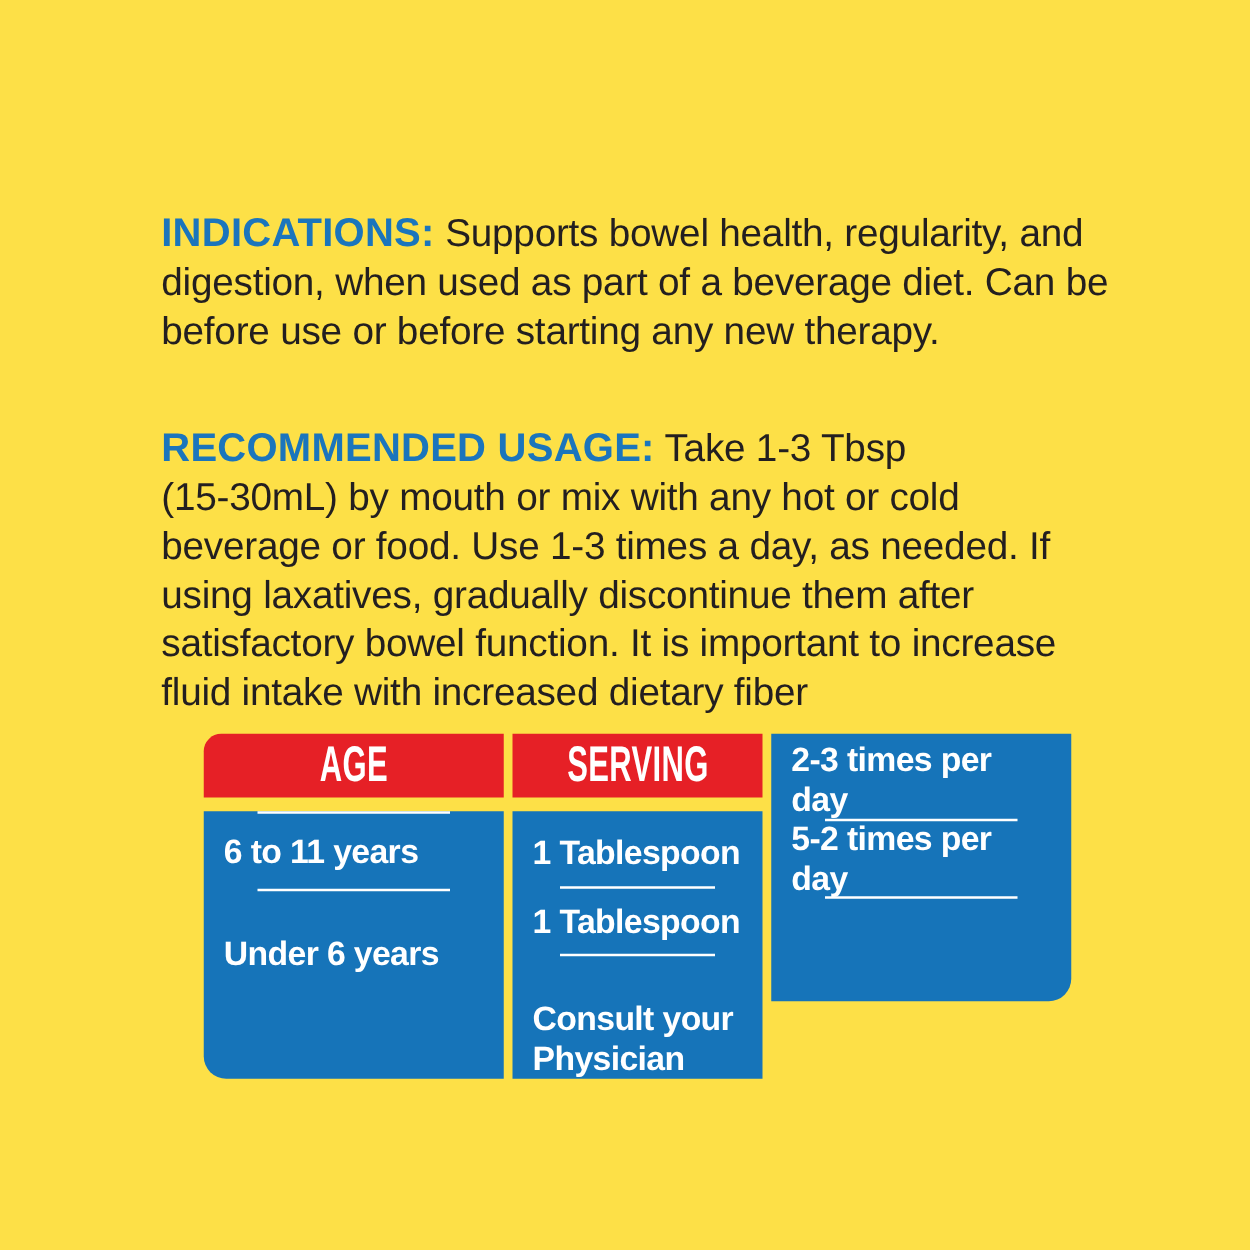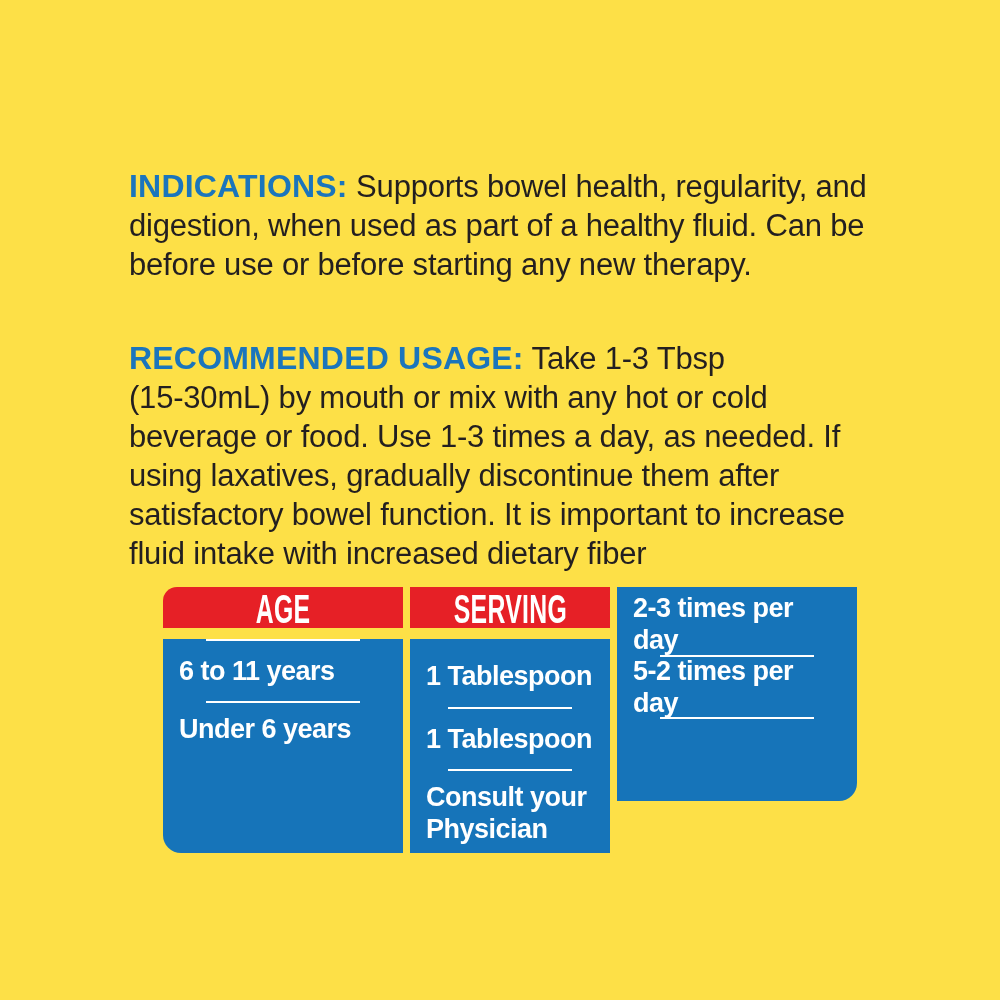--- a/index.html
+++ b/index.html
@@ -36,24 +36,25 @@
     position: absolute;
     left: 163px;
     top: 587px;
     display: flex;
     gap: 7px;
   }
   .tcol { display: flex; flex-direction: column; }
   .tcol.w-wide { width: 240px; }
   .tcol.w-mid  { width: 200px; }
   .thead {
-    height: 41px;
+    height: 51px;
     margin-bottom: 11px;
     background: var(--table-header-red, #E62026);
     display: flex;
+    align-items: center;
     justify-content: center;
   }
   .tcol:first-child .thead { border-top-left-radius: 14px; }
   .tcol:last-child  .thead { border-top-right-radius: 14px; }
   .hdr {
     color: #ffffff;
     font-weight: bold;
     font-size: 40px;
     letter-spacing: 0.5px;
     white-space: nowrap;
@@ -72,40 +73,40 @@
   .tcol:last-child  .tbody { border-bottom-right-radius: 18px; }
   .trow {
     color: #ffffff;
     font-weight: bold;
     font-size: 27px;
     letter-spacing: -0.5px;
     line-height: 32px;
   }
   .trow.r1 { height: 68px; display: flex; align-items: center; padding-top: 6px; box-sizing: border-box; }
   .trow.r2 { height: 60px; display: flex; align-items: center; }
-  .trow.r3 { flex: 1; padding-top: 10px; box-sizing: border-box; }
+  .trow.r3 { flex: 1; padding-top: 10px; box-sizing: border-box; margin-top: 24px; }
   .sep {
     flex: none;
     height: 2px;
     width: 74%;
     margin: 0 auto;
     background: #ffffff;
   }
 </style>
 </head>
 <body>
 
 <div class="canvas">
 
   <section class="para" id="indications">
     <span class="line">
       <span class="sec-heading">INDICATIONS:</span>
       <span>Supports bowel health, regularity, and</span>
     </span>
-    <span class="line">digestion, when used as part of a healthy fluid. Can be</span>
+    <span class="line">digestion, when used as part of a beverage diet. Can be</span>
     <span class="line">before use or before starting any new therapy.</span>
   </section>
 
   <section class="para" id="usage">
     <span class="line">
       <span class="sec-heading">RECOMMENDED USAGE:</span>
       <span>Take 1-3 Tbsp</span>
     </span>
     <span class="line">(15-30mL) by mouth or mix with any hot or cold</span>
     <span class="line">beverage or food. Use 1-3 times a day, as needed. If</span>

